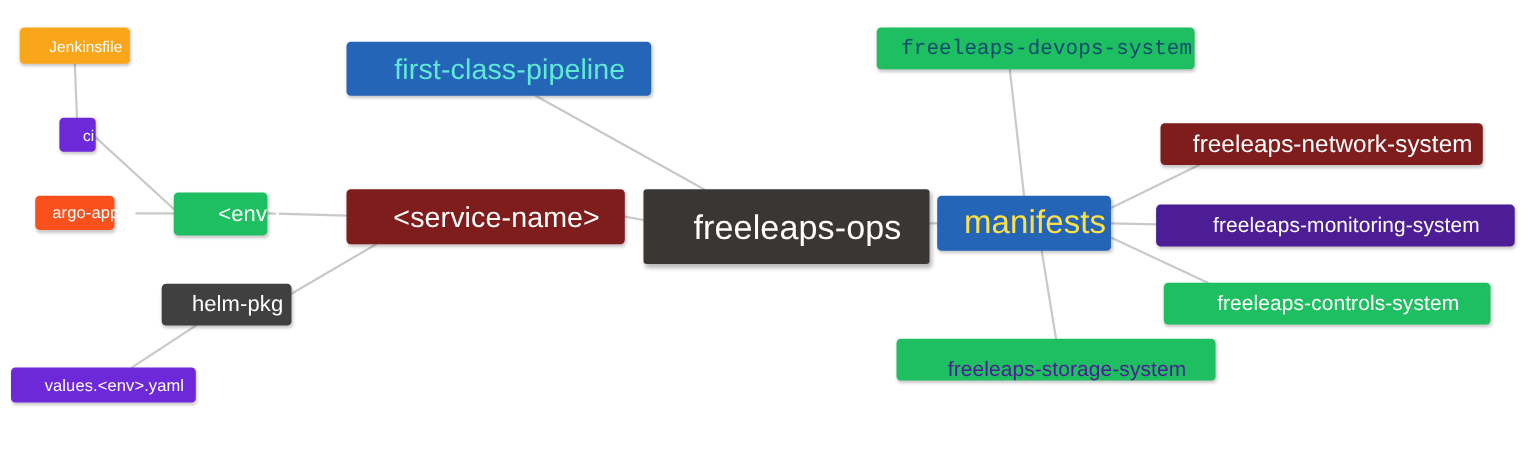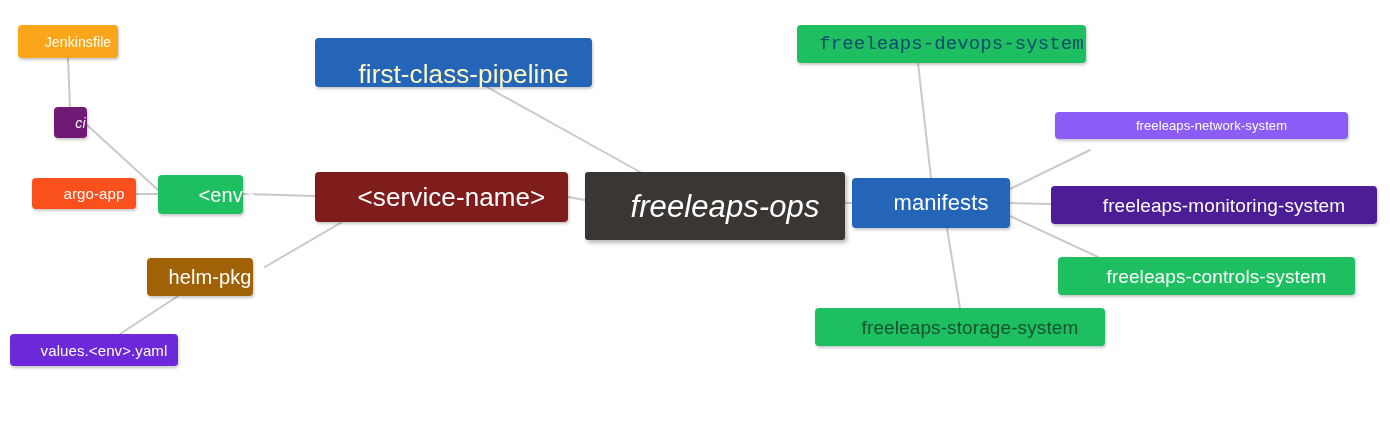--- a/index.html
+++ b/index.html
@@ -39,21 +39,20 @@
     line-height: 1;
     letter-spacing: 0.1px;
     box-shadow: 1px 2px 3px rgba(0,0,0,0.22);
     user-select: none;
     cursor: pointer;
     z-index: 2;
   }
   .mm-node.root {
     border-radius: 3px;
     box-shadow: 2px 3px 4px rgba(0,0,0,0.28);
-    font-style: italic;
   }
   .mm-label {
     display: block;
     padding: 0 2px;
     margin-left: 20px;
   }
 </style>
 </head>
 <body>
 
@@ -71,56 +70,56 @@
       <line x1="931" y1="178" x2="918" y2="63" stroke="#c9c9c9" stroke-width="2" stroke-linecap="round"></line>
       <line x1="1010" y1="189" x2="1090" y2="150" stroke="#c9c9c9" stroke-width="2" stroke-linecap="round"></line>
       <line x1="1010" y1="203" x2="1051" y2="204" stroke="#c9c9c9" stroke-width="2" stroke-linecap="round"></line>
       <line x1="1010" y1="216" x2="1098" y2="257" stroke="#c9c9c9" stroke-width="2" stroke-linecap="round"></line>
       <line x1="947" y1="228" x2="960" y2="308" stroke="#c9c9c9" stroke-width="2" stroke-linecap="round"></line>
     </svg>
   <div id="node-layer">
       <div class="mm-node" style="left: 18px; top: 25px; width: 100px; height: 33px; background: rgb(250, 166, 26); font-size: 14px; color: rgb(255, 255, 255);">
         <span class="mm-label">Jenkinsfile</span>
       </div>
-      <div class="mm-node" style="left: 54px; top: 107px; width: 33px; height: 31px; background: #701a75; font-size: 14px; color: rgb(255, 255, 255); font-style: italic;">
+      <div class="mm-node" style="left: 54px; top: 107px; width: 33px; height: 31px; background: #6d28d9; font-size: 14px; color: rgb(255, 255, 255);">
         <span class="mm-label">ci</span>
       </div>
-      <div class="mm-node" style="left: 32px; top: 178px; width: 104px; height: 31px; background: rgb(249, 80, 28); font-size: 15px; color: rgb(255, 255, 255);">
+      <div class="mm-node" style="left: 32px; top: 178px; width: 72px; height: 31px; background: rgb(249, 80, 28); font-size: 15px; color: rgb(255, 255, 255);">
         <span class="mm-label">argo-app</span>
       </div>
       <div class="mm-node" style="left: 158px; top: 175px; width: 85px; height: 39px; background: rgb(29, 191, 96); font-size: 20px; color: rgb(255, 255, 255); padding-left: 32px;">
         <span class="mm-label">&lt;env&gt;</span>
       </div>
-      <div class="mm-node" style="left: 147px; top: 258px; width: 106px; height: 38px; background: #a16207; font-size: 20px; color: rgb(255, 255, 255);">
+      <div class="mm-node" style="left: 147px; top: 258px; width: 118px; height: 38px; background: #404040; font-size: 20px; color: rgb(255, 255, 255);">
         <span class="mm-label">helm-pkg</span>
       </div>
       <div class="mm-node" style="left: 10px; top: 334px; width: 168px; height: 32px; background: #6d28d9; font-size: 15px; color: rgb(255, 255, 255);">
         <span class="mm-label">values.&lt;env&gt;.yaml</span>
       </div>
-      <div class="mm-node" style="left: 315px; top: 38px; width: 277px; height: 49px; background: rgb(36, 101, 184); font-size: 26px; color: #fef9c3; align-items: flex-end;">
+      <div class="mm-node" style="left: 315px; top: 38px; width: 277px; height: 49px; background: rgb(36, 101, 184); font-size: 26px; color: #5eead4;">
         <span class="mm-label">first-class-pipeline</span>
       </div>
       <div class="mm-node" style="left: 315px; top: 172px; width: 253px; height: 50px; background: #7f1d1d; font-size: 26px; color: rgb(255, 255, 255);">
         <span class="mm-label">&lt;service-name&gt;</span>
       </div>
       <div class="mm-node root" style="left: 585px; top: 172px; width: 260px; height: 68px; background: rgb(58, 54, 51); font-size: 31px; color: rgb(255, 255, 255);">
         <span class="mm-label">freeleaps-ops</span>
       </div>
-      <div class="mm-node" style="left: 852px; top: 178px; width: 158px; height: 50px; background: rgb(36, 101, 184); font-size: 22px; color: #ffffff;">
+      <div class="mm-node" style="left: 852px; top: 178px; width: 158px; height: 50px; background: rgb(36, 101, 184); font-size: 30px; color: #fde047;">
         <span class="mm-label">manifests</span>
       </div>
       <div class="mm-node" style="left: 797px; top: 25px; width: 289px; height: 38px; background: rgb(29, 191, 96); font-size: 19px; color: #0c4a6e; font-family: Liberation Mono, monospace;">
         <span class="mm-label">freeleaps-devops-system</span>
       </div>
-      <div class="mm-node" style="left: 1055px; top: 112px; width: 293px; height: 27px; background: #8b5cf6; font-size: 13px; color: rgb(255, 255, 255);">
+      <div class="mm-node" style="left: 1055px; top: 112px; width: 293px; height: 38px; background: #7f1d1d; font-size: 22px; color: rgb(255, 255, 255);">
         <span class="mm-label">freeleaps-network-system</span>
       </div>
       <div class="mm-node" style="left: 1051px; top: 186px; width: 326px; height: 38px; background: #4c1d95; font-size: 19px; color: rgb(255, 255, 255);">
         <span class="mm-label">freeleaps-monitoring-system</span>
       </div>
       <div class="mm-node" style="left: 1058px; top: 257px; width: 297px; height: 38px; background: rgb(29, 191, 96); font-size: 19px; color: rgb(255, 255, 255);">
         <span class="mm-label">freeleaps-controls-system</span>
       </div>
-      <div class="mm-node" style="left: 815px; top: 308px; width: 290px; height: 38px; background: rgb(29, 191, 96); font-size: 19px; color: #14532d;">
+      <div class="mm-node" style="left: 815px; top: 308px; width: 290px; height: 38px; background: rgb(29, 191, 96); font-size: 19px; color: #4c1d95; align-items: flex-end;">
         <span class="mm-label">freeleaps-storage-system</span>
       </div>
     </div>
 </div>
 
 </body></html>

